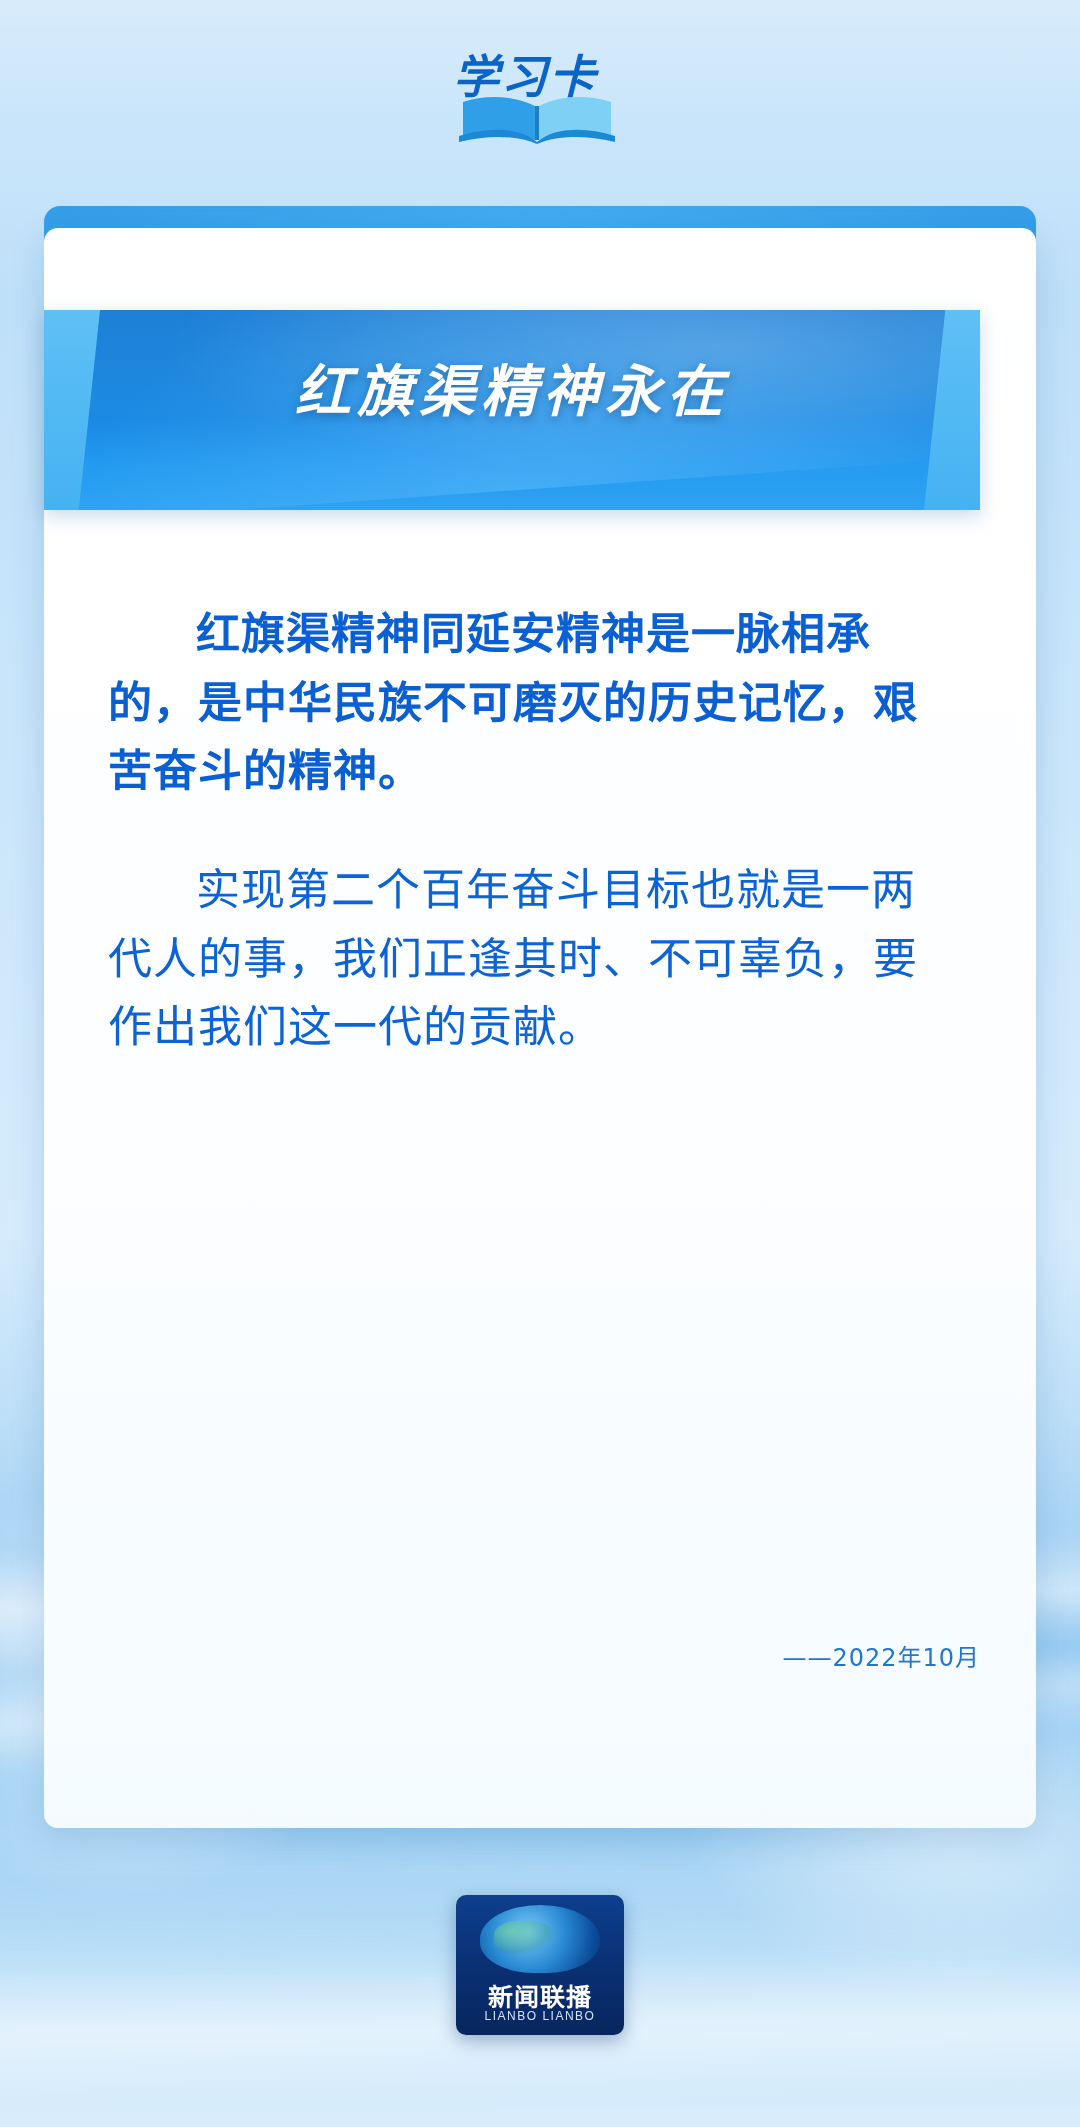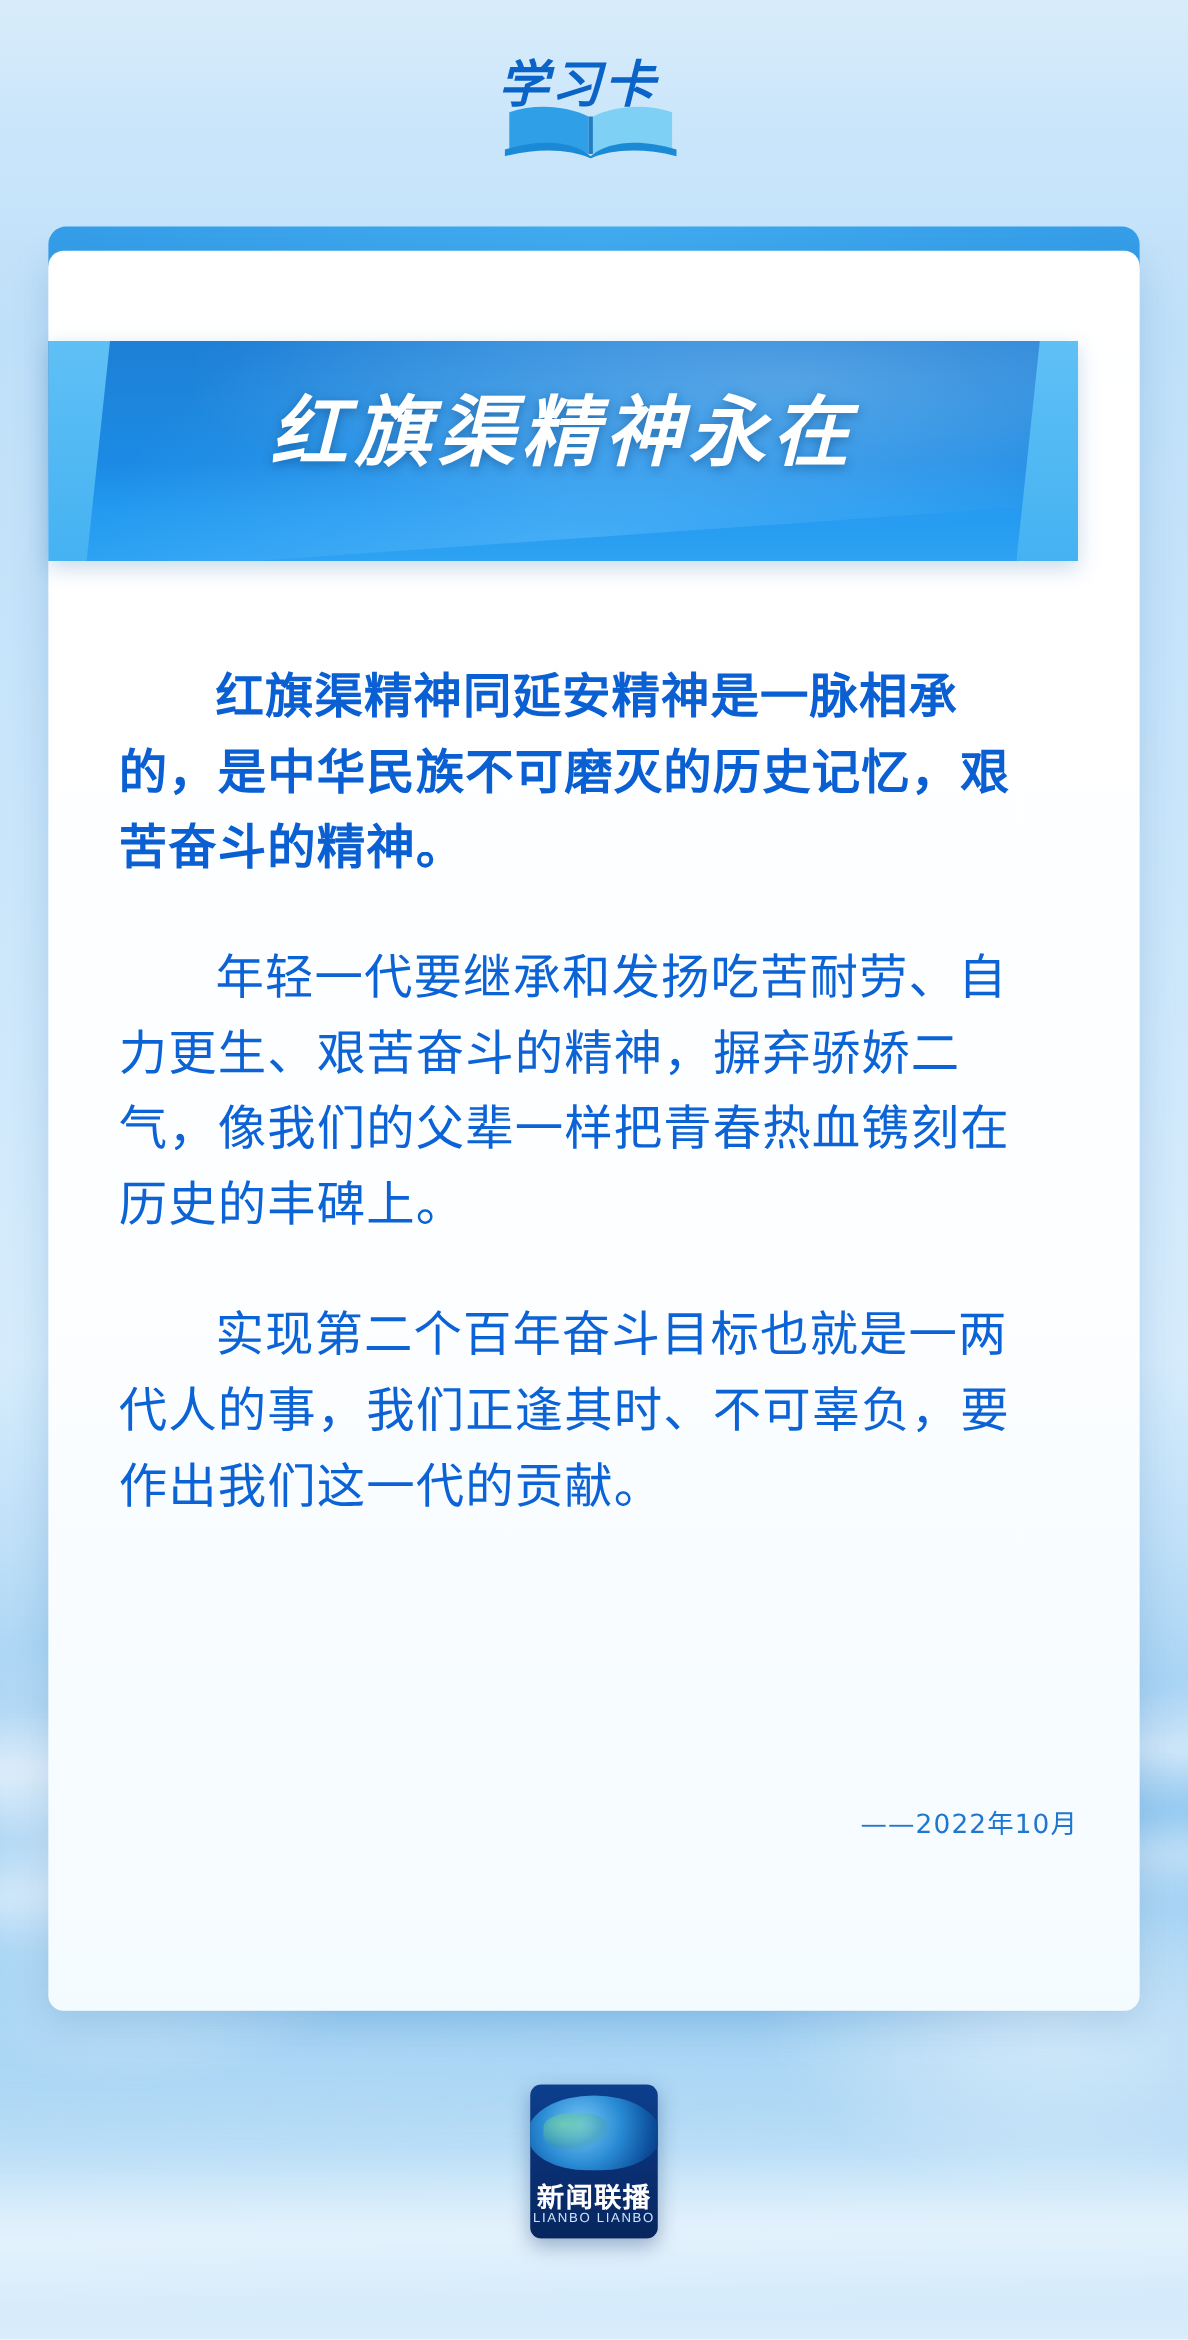--- a/index.html
+++ b/index.html
@@ -197,21 +197,21 @@
     left: 0;
     top: 0;
     width: 100%;
     height: 152px;
     display: flex;
     align-items: center;
     justify-content: center;
     font-family: "DejaVu Sans", "Liberation Sans", sans-serif;
     font-weight: bold;
     font-style: italic;
-    font-size: 70px;
+    font-size: 56px;
     letter-spacing: 6px;
     color: #ffffff;
     text-shadow: 0 3px 10px rgba(8,58,110,0.45);
   }
 
   
   .quote {
     position: absolute;
     left: 108px;
     top: 600px;
@@ -246,26 +246,27 @@
   }
   .attrib .line1 { display: block; }
   .attrib .line2 { display: block; }
 
   
   .badge {
     position: absolute;
     left: 50%;
     transform: translateX(-50%);
     top: 1895px;
-    width: 116px;
+    width: 140px;
     height: 140px;
     border-radius: 10px;
     background: linear-gradient(180deg, #0d3f8e 0%, #0a2f72 55%, #07265e 100%);
     box-shadow: 0 6px 18px rgba(10,50,110,0.35);
     overflow: hidden;
+    padding-left: 28px;
   }
   .badge-globe {
     position: absolute;
     left: 50%;
     transform: translateX(-50%);
     top: 10px;
     width: 120px;
     height: 68px;
     background:
       radial-gradient(circle at 40% 40%, #7fd0ff 0%, #2b8fd8 45%, #0c4e9b 80%, #07306e 100%);
@@ -334,21 +335,20 @@
   <div class="card"></div>
 
   <div class="banner">
     <div class="banner-notch-left"></div>
     <div class="banner-notch-right"></div>
     <div class="banner-title">红旗渠精神永在</div>
   </div>
 
   <div class="quote">
     <p class="strong">红旗渠精神同延安精神是一脉相承的，是中华民族不可磨灭的历史记忆，艰苦奋斗的精神。</p>
-    <p>年轻一代要继承和发扬吃苦耐劳、自力更生、艰苦奋斗的精神，摒弃骄娇二气，像我们的父辈一样把青春热血镌刻在历史的丰碑上。</p>
     <p>实现第二个百年奋斗目标也就是一两代人的事，我们正逢其时、不可辜负，要作出我们这一代的贡献。</p>
   </div>
 
   <div class="attrib">
     <span class="line1">——2022年10月</span>
   </div>
 
   <div class="badge">
     <div class="badge-globe"></div>
     <div class="badge-cn">新闻联播</div>

